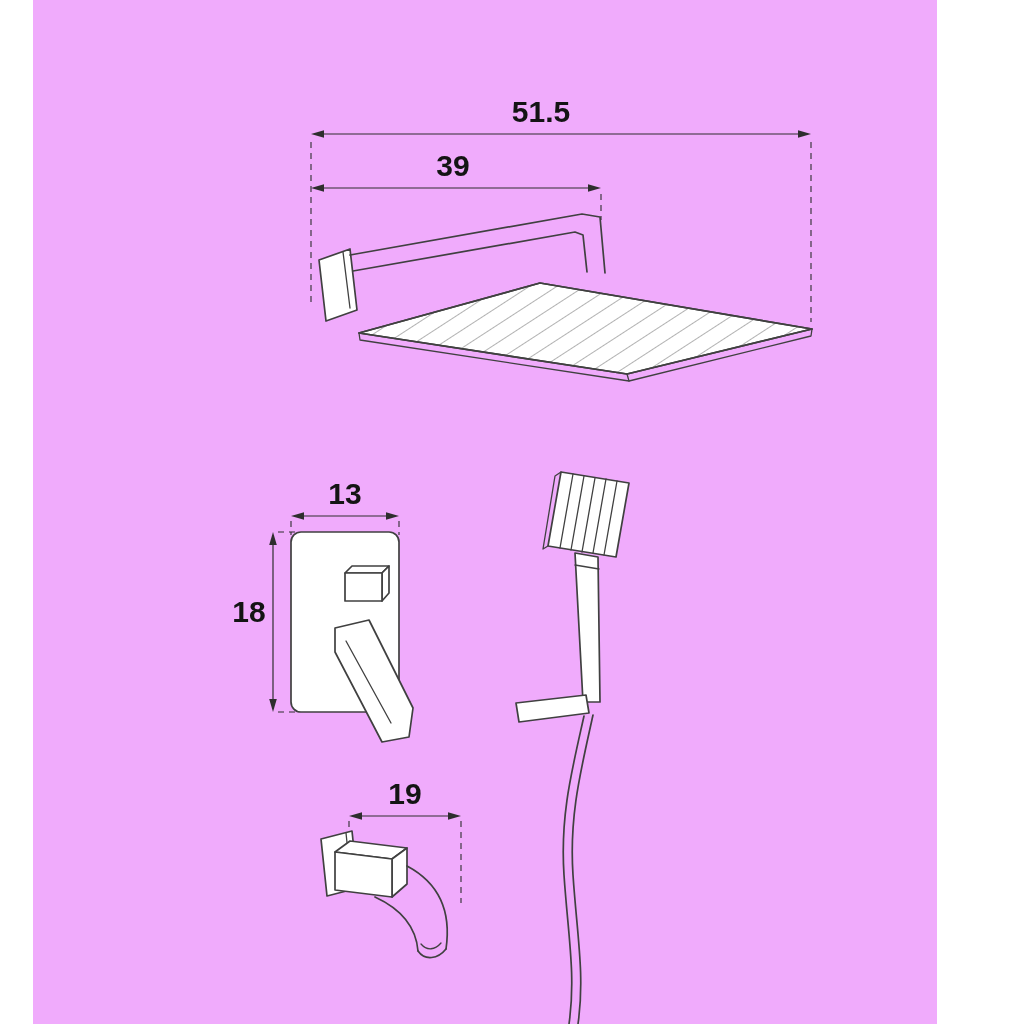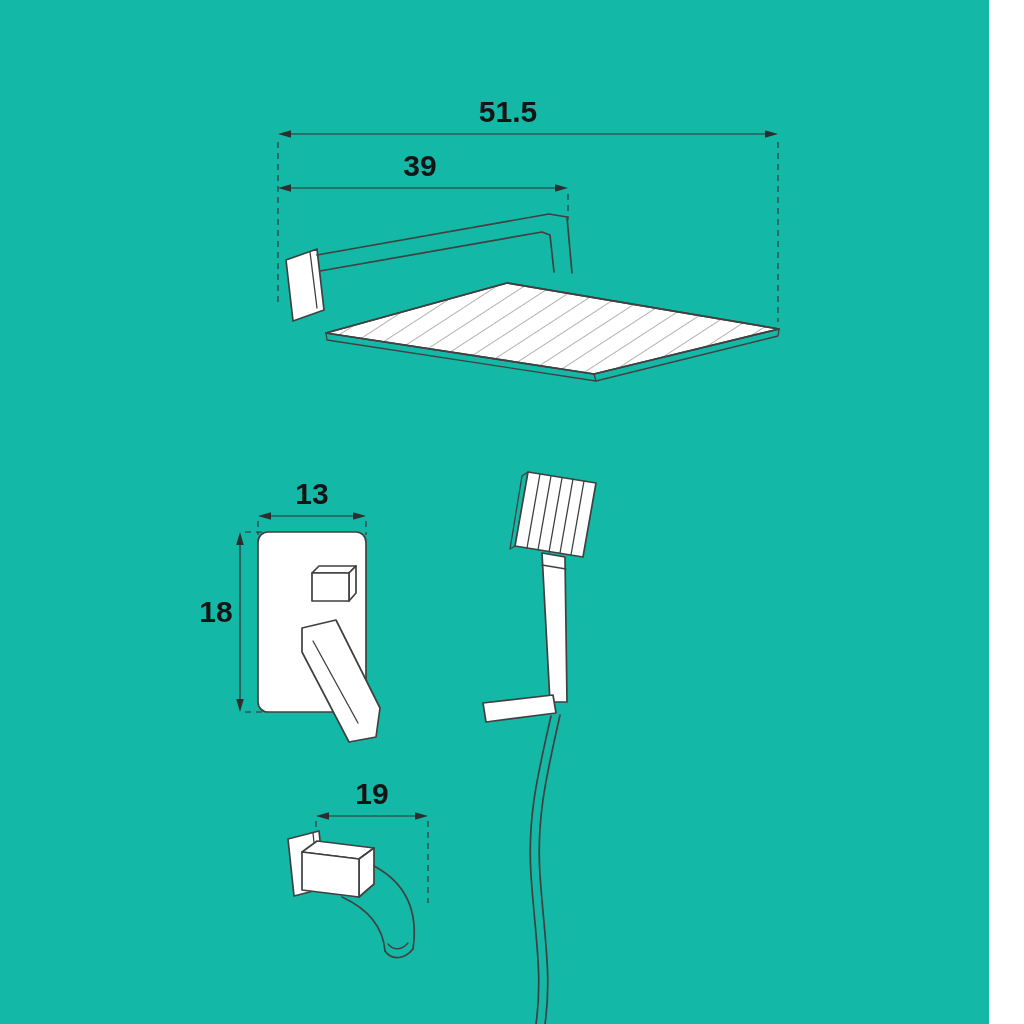--- a/index.html
+++ b/index.html
@@ -1,16 +1,16 @@
 <!DOCTYPE html>
 <html><head>
 <meta charset="utf-8">
 <style>
   html,body{margin:0;padding:0;background:#ffffff;}
-  .canvas{position:relative;width:989px;height:1024px;background:#14b8a6;overflow:hidden;}
+  .canvas{position:relative;width:904px;height:1024px;background:#f0abfc;overflow:hidden;margin-left:33px;}
   svg{position:absolute;left:0;top:0;}
   .outline{fill:#ffffff;stroke:#404040;stroke-width:1.7;stroke-linejoin:round;}
   .stroke{fill:none;stroke:#404040;stroke-width:1.7;stroke-linejoin:round;stroke-linecap:round;}
   .detail{fill:none;stroke:#404040;stroke-width:1.3;stroke-linejoin:round;stroke-linecap:round;}
   .dim{fill:none;stroke:#2e2e2e;stroke-width:1.2;}
   .dash{fill:none;stroke:#2e2e2e;stroke-width:1.1;stroke-dasharray:6 5;}
   .arrow{fill:#2e2e2e;stroke:none;}
   .hatchface{stroke:#404040;stroke-width:1.7;stroke-linejoin:round;}
   text.dimtext{font-family:"Liberation Sans",sans-serif;font-size:30px;font-weight:600;fill:#141414;text-anchor:middle;}
 </style>

